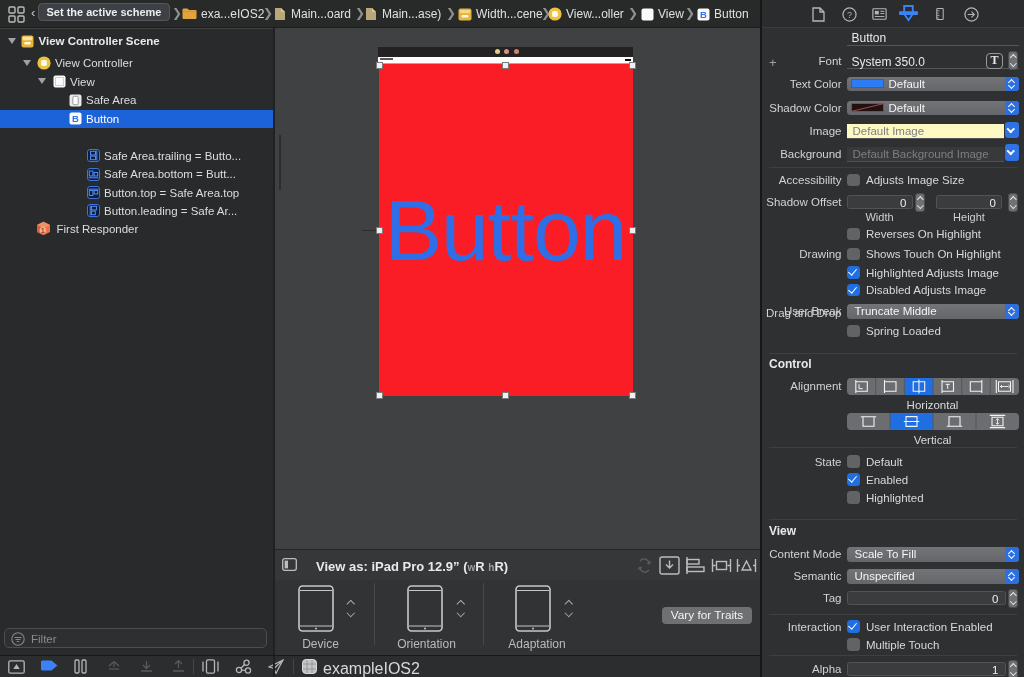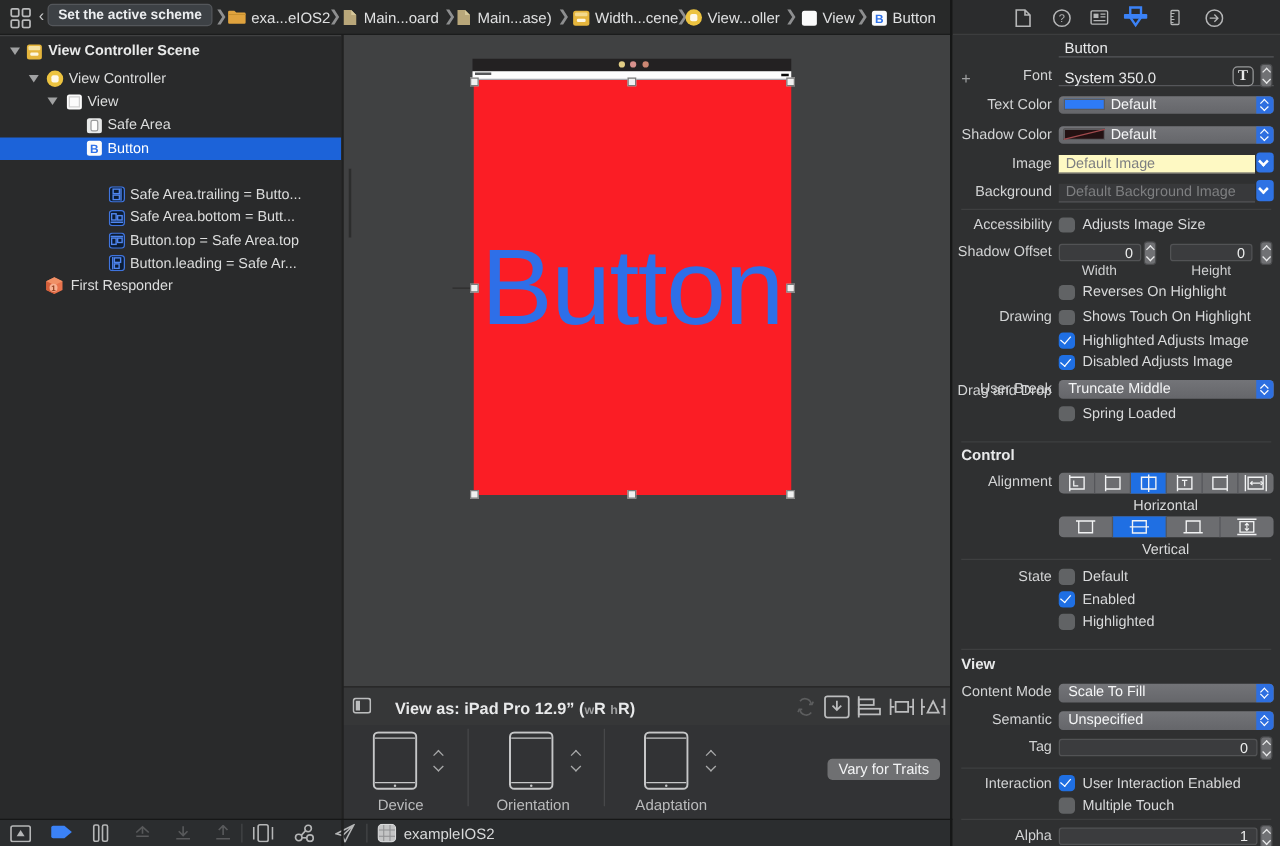--- a/index.html
+++ b/index.html
@@ -223,20 +223,28 @@
       <path d="M7.5 0.8 L14 4 L7.5 7.2 L1 4 Z" fill="#f09066"></path>
       <path d="M7.5 7.2 V14.2 L1 11 V4 Z" fill="#d55f3a"></path>
       <circle cx="6.8" cy="9.2" r="3.2" fill="#f8b193"></circle>
       <text x="6.8" y="11.6" font-size="6.5" font-weight="bold" fill="#8a3a1a" text-anchor="middle" font-family="Liberation Sans">1</text>
     </svg>
     <span style="position:absolute;left:56.5px;top:2px">First Responder</span>
   </div>
 
 
 
+  <div class="abs" style="left:4px;top:599px;width:263px;height:20px;background:#2e2f30;
+    border:1px solid #4c4d4e;border-radius:5px">
+    <svg class="abs" style="left:6px;top:3px" width="14" height="14" viewBox="0 0 14 14">
+      <circle cx="7" cy="7" r="6.2" fill="none" stroke="#858688" stroke-width="1.1"></circle>
+      <path d="M3.5 5.5 h7 M4.5 7.5 h5 M5.7 9.5 h2.6" stroke="#858688" stroke-width="1.1"></path>
+    </svg>
+    <span style="position:absolute;left:26px;top:3.5px;font-size:11.5px;color:#8a8b8d">Filter</span>
+  </div>
 </div>
 
 <div id="canvas">
 
   <div class="abs" style="left:104px;top:17.5px;width:255px;height:10px;background:#232122"></div>
   <div class="abs" style="left:220.5px;top:19.5px;width:5px;height:5px;border-radius:50%;background:#e2cd85"></div>
   <div class="abs" style="left:230px;top:19.5px;width:5px;height:5px;border-radius:50%;background:#d7908c"></div>
   <div class="abs" style="left:239.5px;top:19.5px;width:5px;height:5px;border-radius:50%;background:#cb8673"></div>
 
   <div class="abs" style="left:104px;top:27.5px;width:254.5px;height:7.5px;background:#fdfdfd;border-bottom:1.5px solid #a9a9b0"></div>
@@ -569,20 +577,20 @@
     <path d="M15 1 L1 8 l5 1.5 L8 14.5 l2.5-5 z M6 9.5 L15 1" fill="none" stroke="#b5b6b7" stroke-width="1.2"></path>
   </svg>
   <div class="abs" style="left:293px;top:3px;width:1px;height:15px;background:#444648"></div>
   <svg class="abs" style="left:302px;top:3px" width="15" height="15" viewBox="0 0 15 15">
     <rect x="0.5" y="0.5" width="14" height="14" rx="3.5" fill="#c3c4c5"></rect>
     <g stroke="#8e8f91" stroke-width="0.8" fill="none">
       <path d="M5 1 v13 M10 1 v13 M1 5 h13 M1 10 h13"></path>
     </g>
     <rect x="0.5" y="0.5" width="14" height="14" rx="3.5" fill="none" stroke="#d8d9da" stroke-width="1"></rect>
   </svg>
-  <div class="abs" style="left:323px;top:4px;font-size:12px;color:#d8d9da">exampleIOS2</div>
+  <div class="abs" style="left:323px;top:4px;font-size:16px;color:#d8d9da">exampleIOS2</div>
 </div>
 
 <div class="abs" style="left:273px;top:28px;width:2px;height:649px;background:#202121"></div>
 <div class="abs" style="left:760px;top:0;width:2px;height:677px;background:#161717"></div>
 <div class="abs" style="left:0;top:655px;width:762px;height:1px;background:#161717"></div>
 
 </div>
 
 </body></html>

